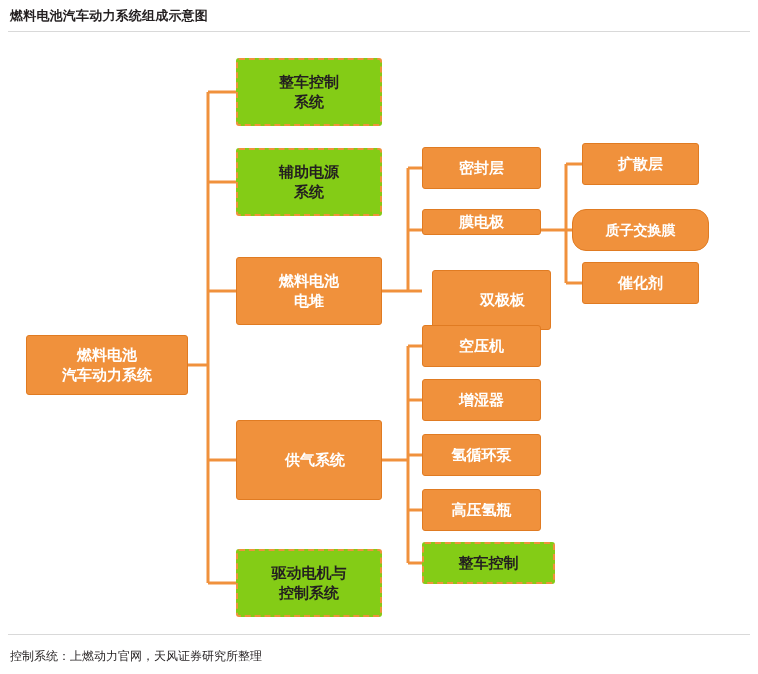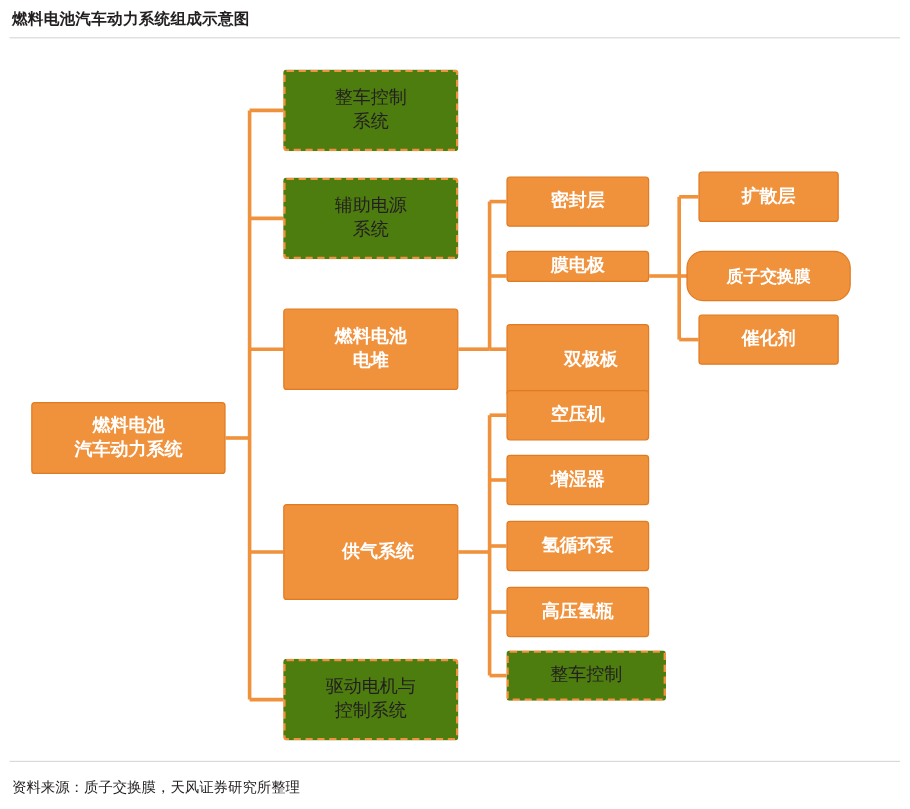--- a/index.html
+++ b/index.html
@@ -81,24 +81,24 @@
     border-radius: 3px;
     white-space: pre-line;
   }
   .node.solid {
     background: #f0913c;
     border: 1px solid #e07b22;
     color: #ffffff;
     font-weight: bold;
   }
   .node.dashed {
-    background: #4d7c0f;
+    background: #84cc16;
     border: 2px dashed #f0913c;
     color: #231f20;
-    font-weight: normal;
+    font-weight: bold;
   }
   .node.small { font-size: 14px; }
 </style>
 </head>
 <body>
 
 <div id="page">
 
   <div class="title-bar">
     <span class="title-text">燃料电池汽车动力系统组成示意图</span>
@@ -154,34 +154,34 @@
 
   <div class="node solid" style="left:236px; top:420px; width:146px; height:80px;padding-left:12px;">供气系统</div>
 
   <div class="node dashed" style="left:236px; top:549px; width:146px; height:68px;">驱动电机与
 控制系统</div>
 
   <div class="node solid" style="left:422px; top:147px; width:119px; height:42px;">密封层</div>
 
   <div class="node solid" style="left:422px; top:209px; width:119px; height:26px;">膜电极</div>
 
-  <div class="node solid" style="left:422px; top:270px; width:119px; height:60px;padding-left:22px;">双极板</div>
+  <div class="node solid" style="left:432px; top:270px; width:119px; height:60px;padding-left:22px;">双极板</div>
 
   <div class="node solid" style="left:582px; top:143px; width:117px; height:42px;">扩散层</div>
 
   <div class="node solid small" style="left:572px; top:209px; width:137px; height:42px;border-radius:14px;">质子交换膜</div>
 
   <div class="node solid" style="left:582px; top:262px; width:117px; height:42px;">催化剂</div>
 
   <div class="node solid" style="left:422px; top:325px; width:119px; height:42px;">空压机</div>
 
   <div class="node solid" style="left:422px; top:379px; width:119px; height:42px;">增湿器</div>
 
   <div class="node solid" style="left:422px; top:434px; width:119px; height:42px;">氢循环泵</div>
 
   <div class="node solid" style="left:422px; top:489px; width:119px; height:42px;">高压氢瓶</div>
 
   <div class="node dashed" style="left:422px; top:542px; width:133px; height:42px;">整车控制</div>
 
   <div class="rule bottom"></div>
-  <div class="source">资料来源：质子交换膜，天风证券研究所整理</div>
+  <div class="source">控制系统：上燃动力官网，天风证券研究所整理</div>
 
 </div>
 
 </body></html>

